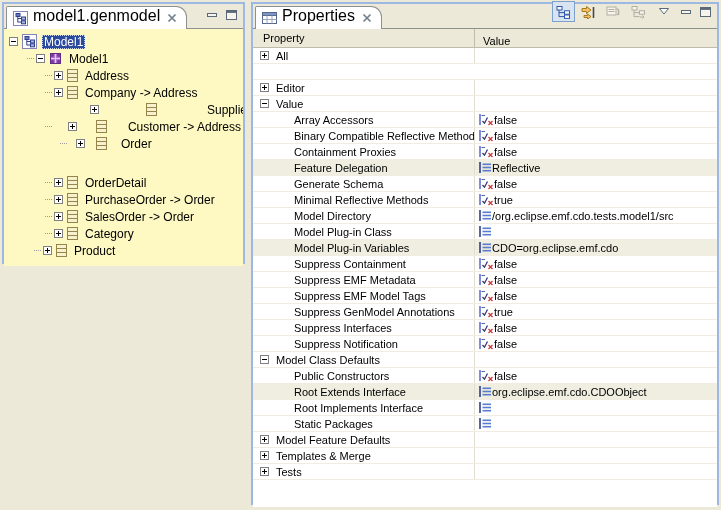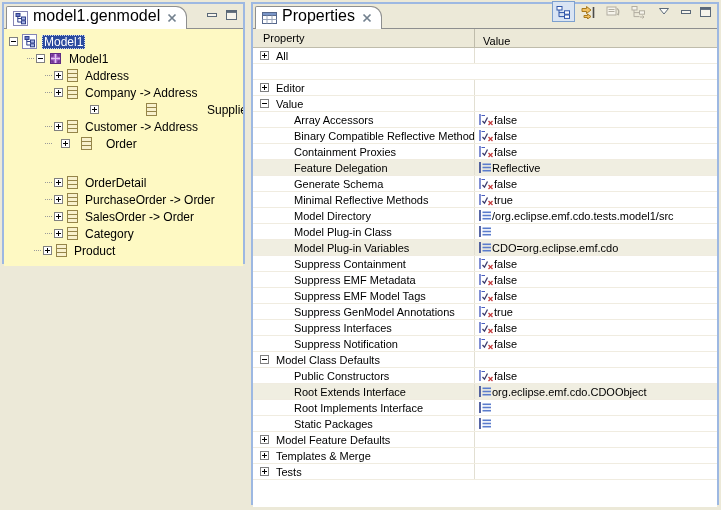--- a/index.html
+++ b/index.html
@@ -167,39 +167,39 @@
         </span>
         <span class="nodeicon">
           <svg width="11" height="13" viewBox="0 0 11 13">
             <rect x="0.5" y="0.5" width="10" height="12" fill="#f8f1cd" stroke="#958549"></rect>
             <line x1="1" y1="4.5" x2="10" y2="4.5" stroke="#958549"></line>
             <line x1="1" y1="8.5" x2="10" y2="8.5" stroke="#958549"></line>
           </svg>
         </span>
         <span class="nodelabel">Supplier -&gt; Address</span>
       </div>
-      <div class="tree-row" style="padding-left: 41px;">
+      <div class="tree-row" style="padding-left: 41px; justify-content: space-between;">
         <span class="stub"></span>
         <span class="expander">
           <svg width="9" height="9">
             <rect x="0.5" y="0.5" width="8" height="8" fill="#fff" stroke="#808080"></rect>
             <line x1="2" y1="4.5" x2="7" y2="4.5" stroke="#000"></line>
             <line x1="4.5" y1="2" x2="4.5" y2="7" stroke="#000"></line>
           </svg>
         </span>
         <span class="nodeicon">
           <svg width="11" height="13" viewBox="0 0 11 13">
             <rect x="0.5" y="0.5" width="10" height="12" fill="#f8f1cd" stroke="#958549"></rect>
             <line x1="1" y1="4.5" x2="10" y2="4.5" stroke="#958549"></line>
             <line x1="1" y1="8.5" x2="10" y2="8.5" stroke="#958549"></line>
           </svg>
         </span>
         <span class="nodelabel">Customer -&gt; Address</span>
       </div>
-      <div class="tree-row" style="padding-left: 41px; gap: 7px;">
+      <div class="tree-row" style="padding-left: 56px; gap: 7px;">
         <span class="stub"></span>
         <span class="expander">
           <svg width="9" height="9">
             <rect x="0.5" y="0.5" width="8" height="8" fill="#fff" stroke="#808080"></rect>
             <line x1="2" y1="4.5" x2="7" y2="4.5" stroke="#000"></line>
             <line x1="4.5" y1="2" x2="4.5" y2="7" stroke="#000"></line>
           </svg>
         </span>
         <span class="nodeicon">
           <svg width="11" height="13" viewBox="0 0 11 13">

